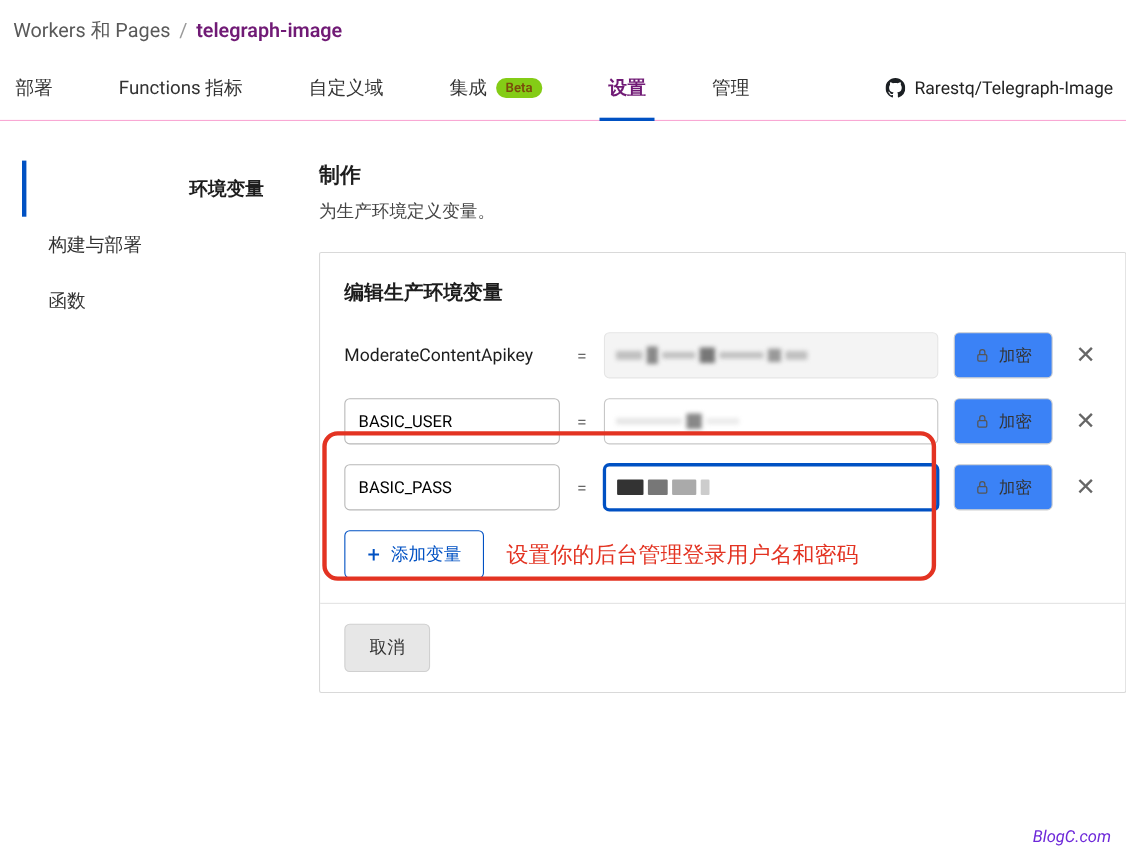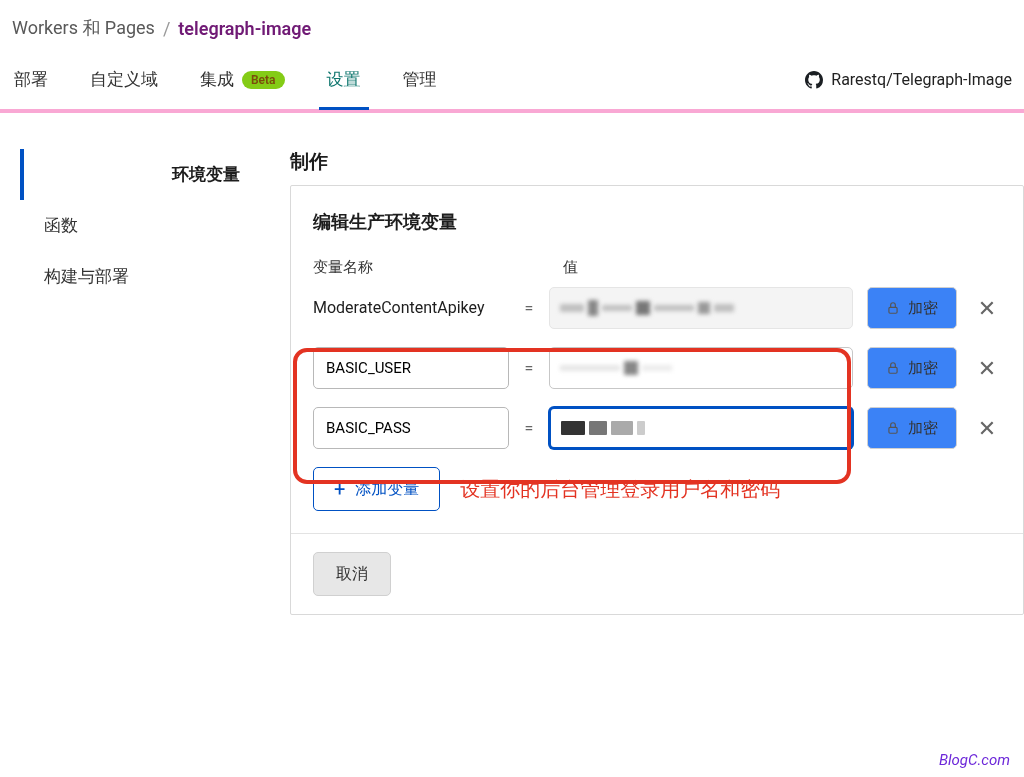--- a/index.html
+++ b/index.html
@@ -23,36 +23,36 @@
     font-size: 18px;
     color: #595959;
   }
   .breadcrumb .sep { color: #999; }
   .breadcrumb .current { font-weight: 600; color: #701a75; }
 
   
   .tabs {
     display: flex;
     align-items: center;
-    gap: 38px;
+    gap: 56px;
     padding: 14px 12px 0 12px;
-    border-bottom: 4px solid #f9a8d4;
+    border-bottom: 1px solid #f9a8d4;
     position: relative;
   }
   .tab {
     padding: 0 2px 18px 2px;
     font-size: 17px;
     color: #333;
     cursor: pointer;
     position: relative;
     display: inline-flex;
     align-items: center;
     gap: 8px;
   }
-  .tab.active { font-weight: 400; color: #0f766e; }
+  .tab.active { font-weight: 700; color: #701a75; }
   .tab.active::after {
     content: "";
     position: absolute;
     left: -6px; right: -6px; bottom: -1px;
     height: 3px;
     background: #0051c3;
   }
   .badge-beta {
     background: #84cc16;
     color: #7a4d0b;
@@ -299,20 +299,23 @@
 
 <div class="breadcrumb">
   <span>Workers 和 Pages</span>
   <span class="sep">/</span>
   <span class="current">telegraph-image</span>
 </div>
 
 <div class="tabs">
   <div class="tab">
       <span>部署</span>
+    </div>
+  <div class="tab">
+      <span>Functions 指标</span>
     </div>
   <div class="tab">
       <span>自定义域</span>
     </div>
   <div class="tab">
     <span>集成</span>
     <span class="badge-beta">Beta</span>
   </div>
   <div class="tab active">
       <span>设置</span>
@@ -331,39 +334,35 @@
   </div>
 </div>
 
 <div class="content">
 
   <div class="sidebar">
     <div class="sidebar-item active">
       <span>环境变量</span>
     </div>
     <div class="sidebar-item">
+      <span>构建与部署</span>
+    </div>
+    <div class="sidebar-item">
       <span>函数</span>
-    </div>
-    <div class="sidebar-item">
-      <span>构建与部署</span>
     </div>
   </div>
 
   <div class="main">
     <div class="section-title">制作</div>
+    <div class="section-desc">为生产环境定义变量。</div>
 
     <div class="card">
       <div class="card-inner">
         <div class="card-title">编辑生产环境变量</div>
 
-        <div class="var-headers">
-          <div class="col-name">变量名称</div>
-          <div class="col-eq"></div>
-          <div class="col-val">值</div>
-        </div>
 
         <div class="var-row">
           <div class="name-plain">ModerateContentApikey</div>
           <div class="eq">=</div>
           <div class="val-blur">
             <span class="blur-block" style="width:24px;height:8px"></span>
             <span class="blur-block" style="width:10px;height:16px;background:#888"></span>
             <span class="blur-block" style="width:30px;height:6px"></span>
             <span class="blur-block" style="width:14px;height:14px;background:#777"></span>
             <span class="blur-block" style="width:40px;height:6px"></span>

